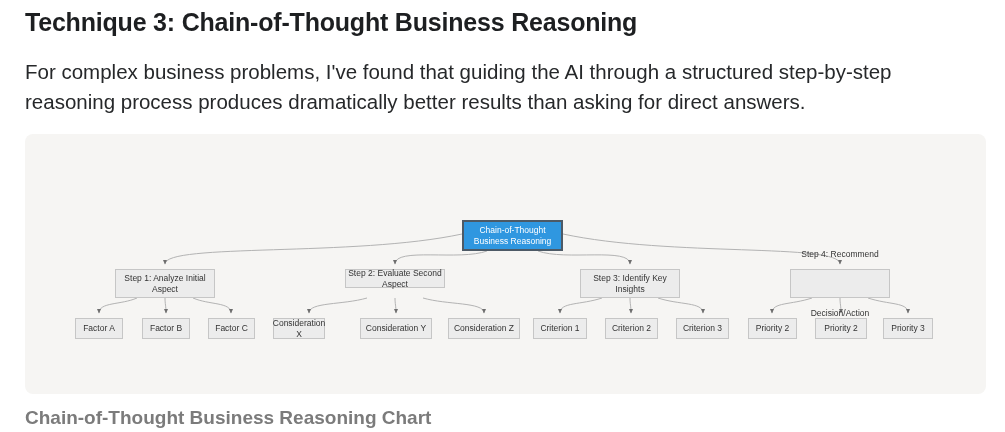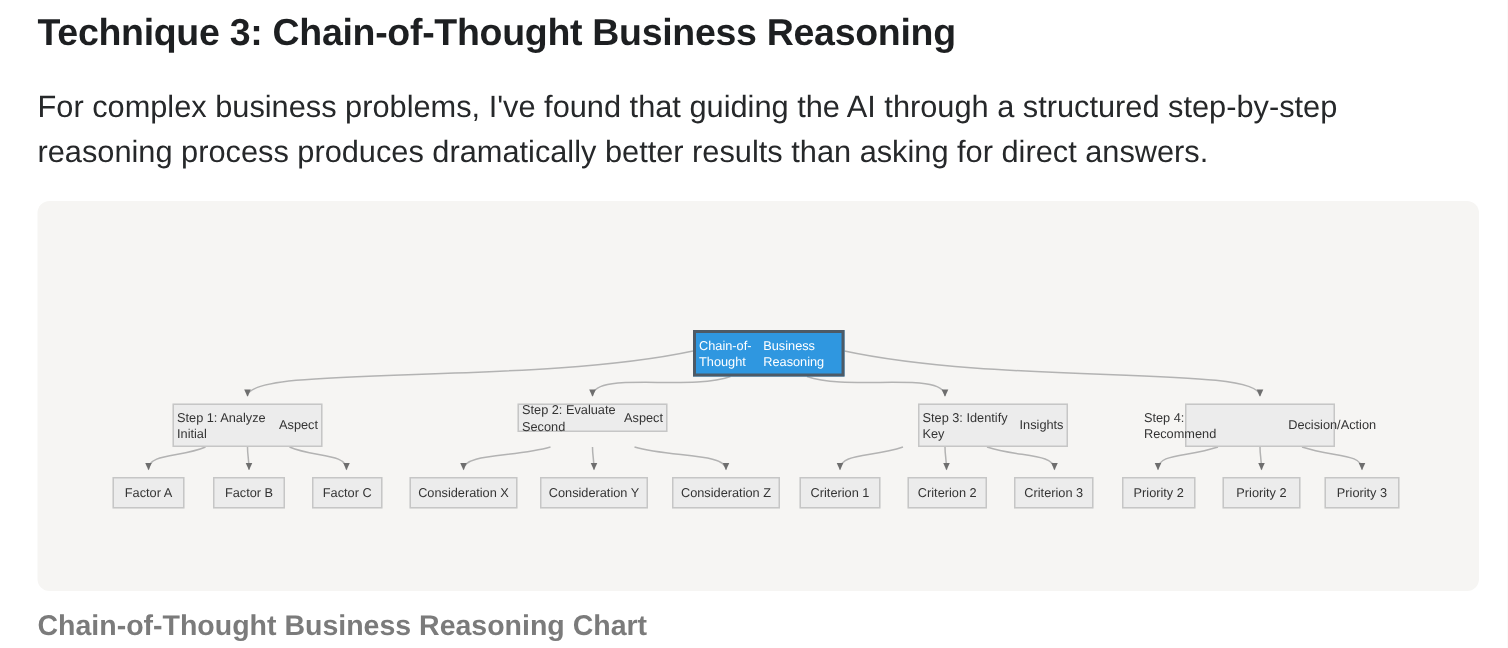--- a/index.html
+++ b/index.html
@@ -36,24 +36,24 @@
     width: 961px;
     height: 260px;
     background: #f6f5f3;
     border-radius: 8px;
   }
   .edges-svg { position: absolute; left: 0; top: 0; }
 
   .node {
     position: absolute;
     display: flex;
-    flex-direction: row;
+    flex-direction: column;
     align-items: center;
     justify-content: center;
-    text-align: left;
+    text-align: center;
     font-size: 8.5px;
     line-height: 11px;
     background: #ececec;
     border: 1px solid #c6c6c6;
     color: #333333;
     padding: 0 2px;
   }
   .node.root {
     background: #2f97e0;
     border: 2px solid #4d5a66;
@@ -115,34 +115,34 @@
     </div>
 
     <div class="node" style="left:90px; top:135px; width:100px; height:29px;">
       <div>Step 1: Analyze Initial</div>
       <div>Aspect</div>
     </div>
     <div class="node" style="left:320px; top:135px; width:100px; height:19px;">
       <div>Step 2: Evaluate Second</div>
       <div>Aspect</div>
     </div>
-    <div class="node" style="left:555px; top:135px; width:100px; height:29px;margin-left:32px;">
+    <div class="node" style="left:555px; top:135px; width:100px; height:29px;">
       <div>Step 3: Identify Key</div>
       <div>Insights</div>
     </div>
     <div class="node" style="left:765px; top:135px; width:100px; height:29px;gap:48px;">
       <div>Step 4: Recommend</div>
       <div>Decision/Action</div>
     </div>
 
     <div class="node" style="left:50px;  top:184px; width:48px; height:21px;">Factor A</div>
     <div class="node" style="left:117px; top:184px; width:48px; height:21px;">Factor B</div>
     <div class="node" style="left:183px; top:184px; width:47px; height:21px;">Factor C</div>
 
-    <div class="node" style="left:248px; top:184px; width:72px; height:21px;">Consideration X</div>
+    <div class="node" style="left:248px; top:184px; width:52px; height:21px;">Consideration X</div>
     <div class="node" style="left:335px; top:184px; width:72px; height:21px;">Consideration Y</div>
     <div class="node" style="left:423px; top:184px; width:72px; height:21px;">Consideration Z</div>
 
     <div class="node" style="left:508px; top:184px; width:54px; height:21px;">Criterion 1</div>
     <div class="node" style="left:580px; top:184px; width:53px; height:21px;">Criterion 2</div>
     <div class="node" style="left:651px; top:184px; width:53px; height:21px;">Criterion 3</div>
 
     <div class="node" style="left:723px; top:184px; width:49px; height:21px;">Priority 2</div>
     <div class="node" style="left:790px; top:184px; width:52px; height:21px;">Priority 2</div>
     <div class="node" style="left:858px; top:184px; width:50px; height:21px;">Priority 3</div>

